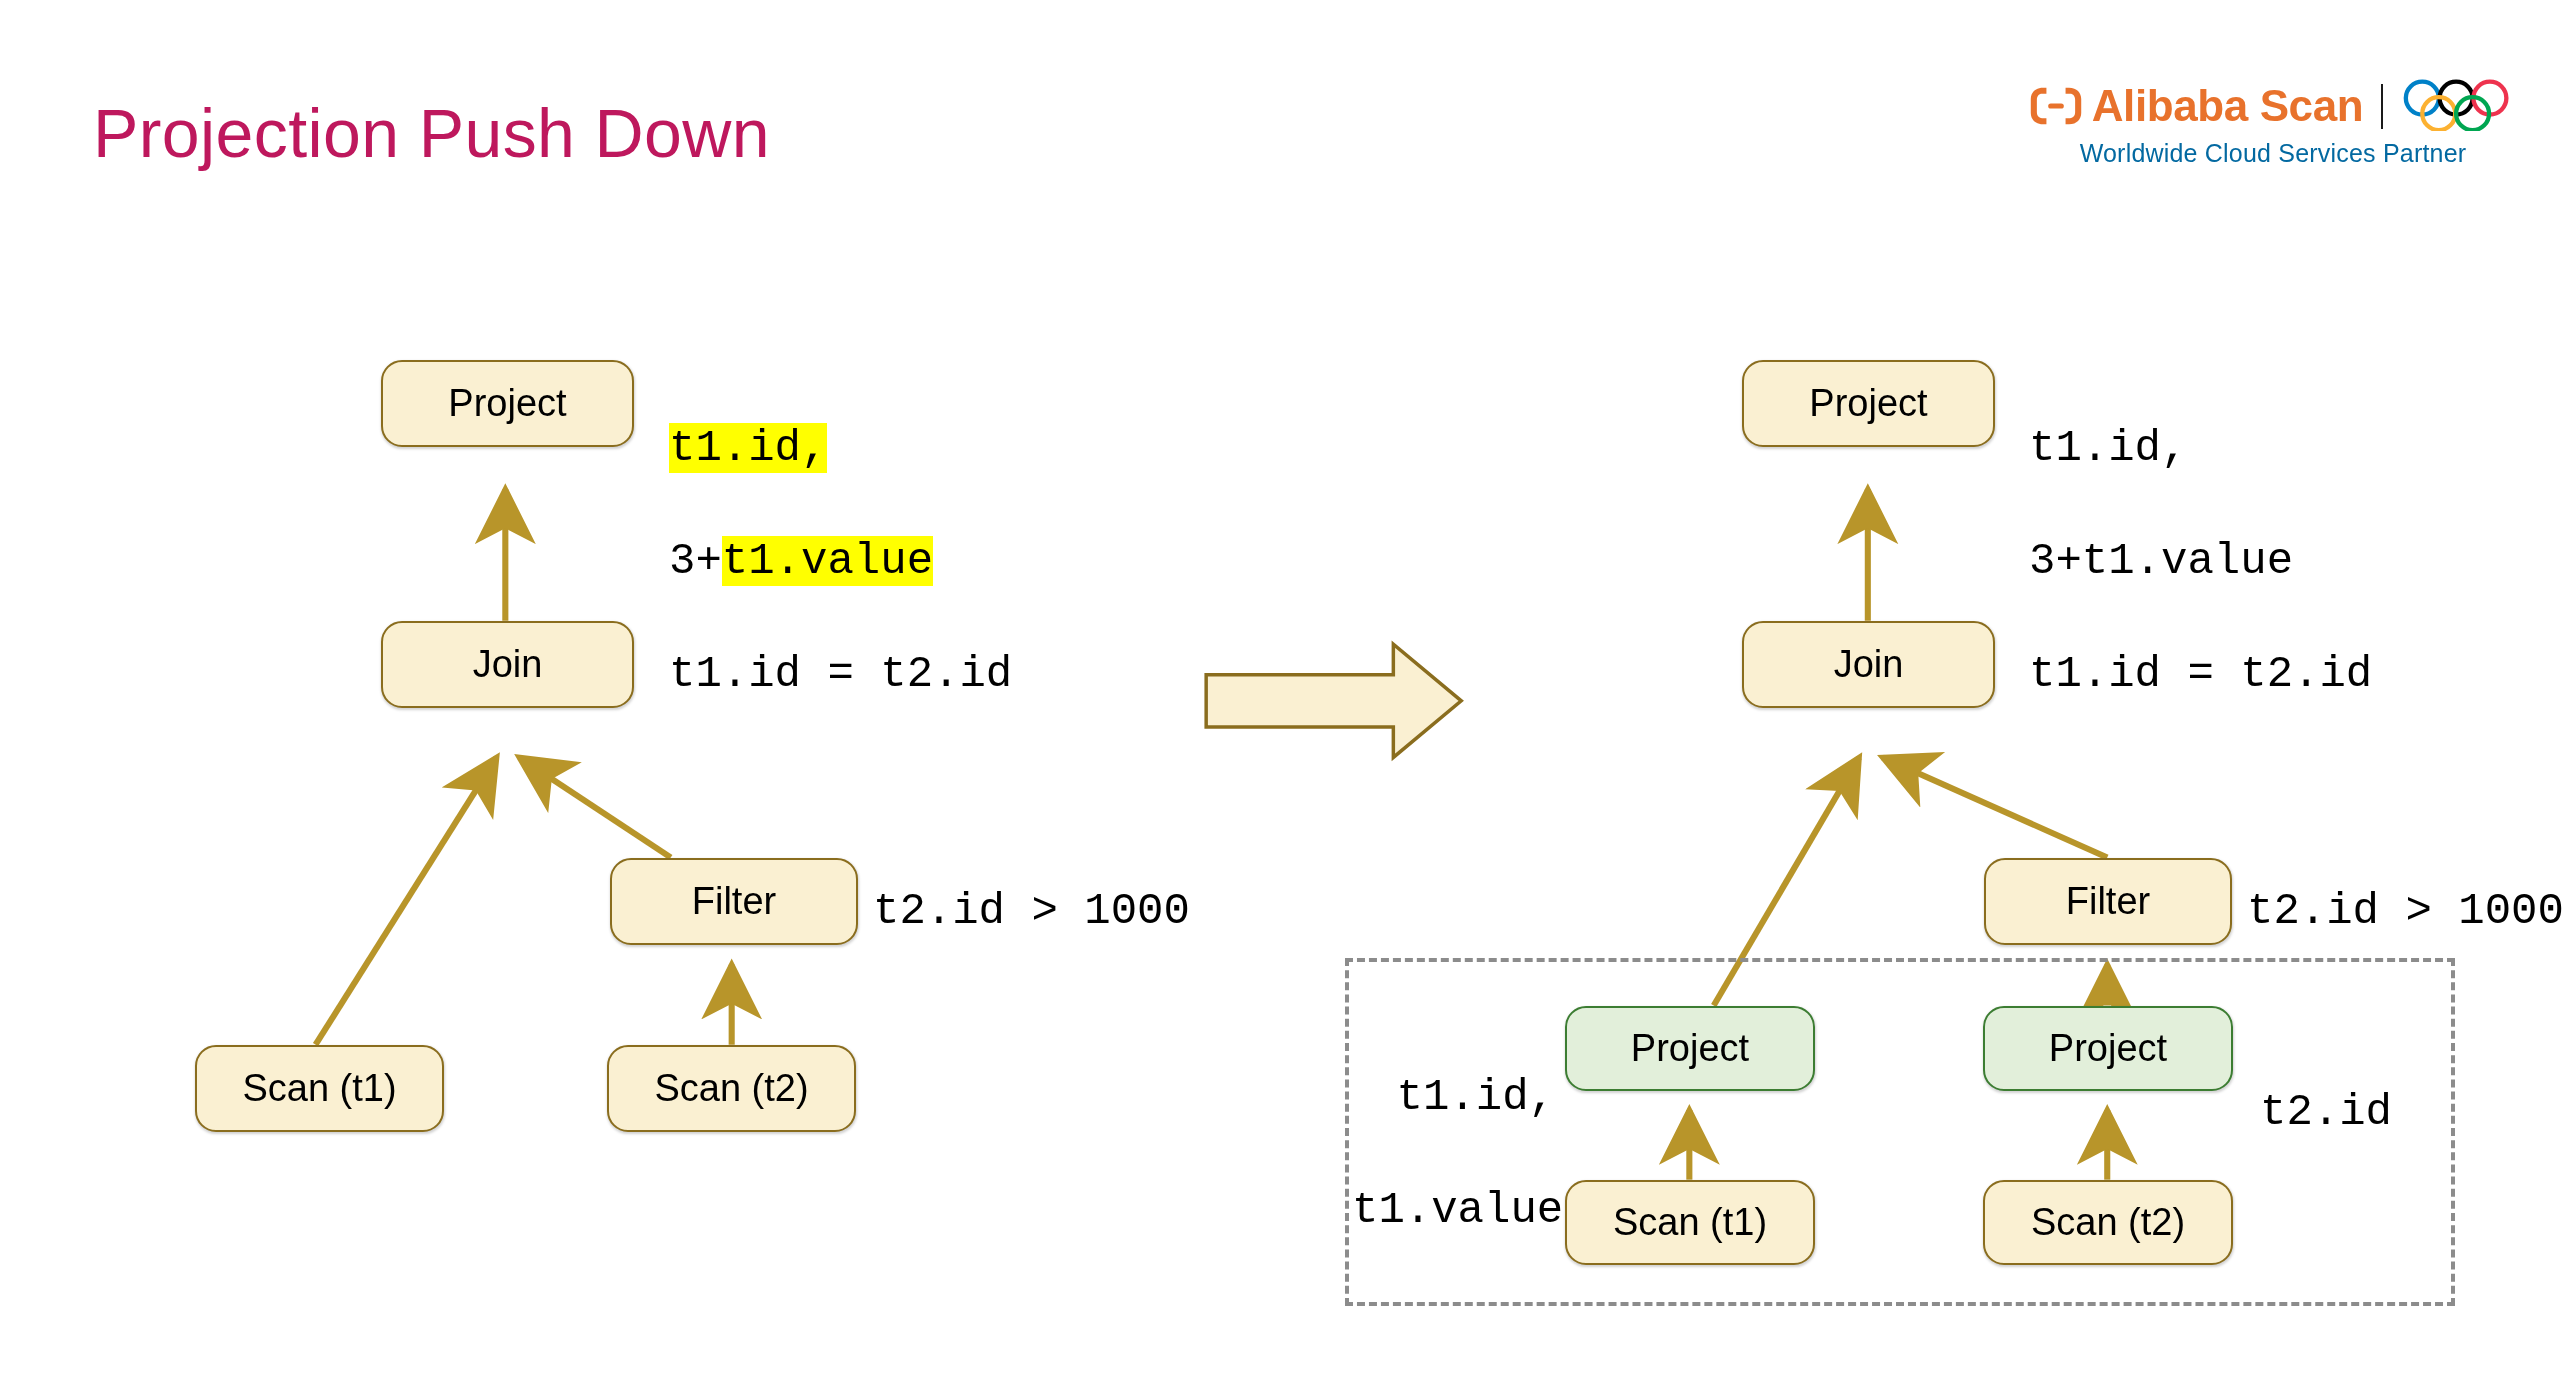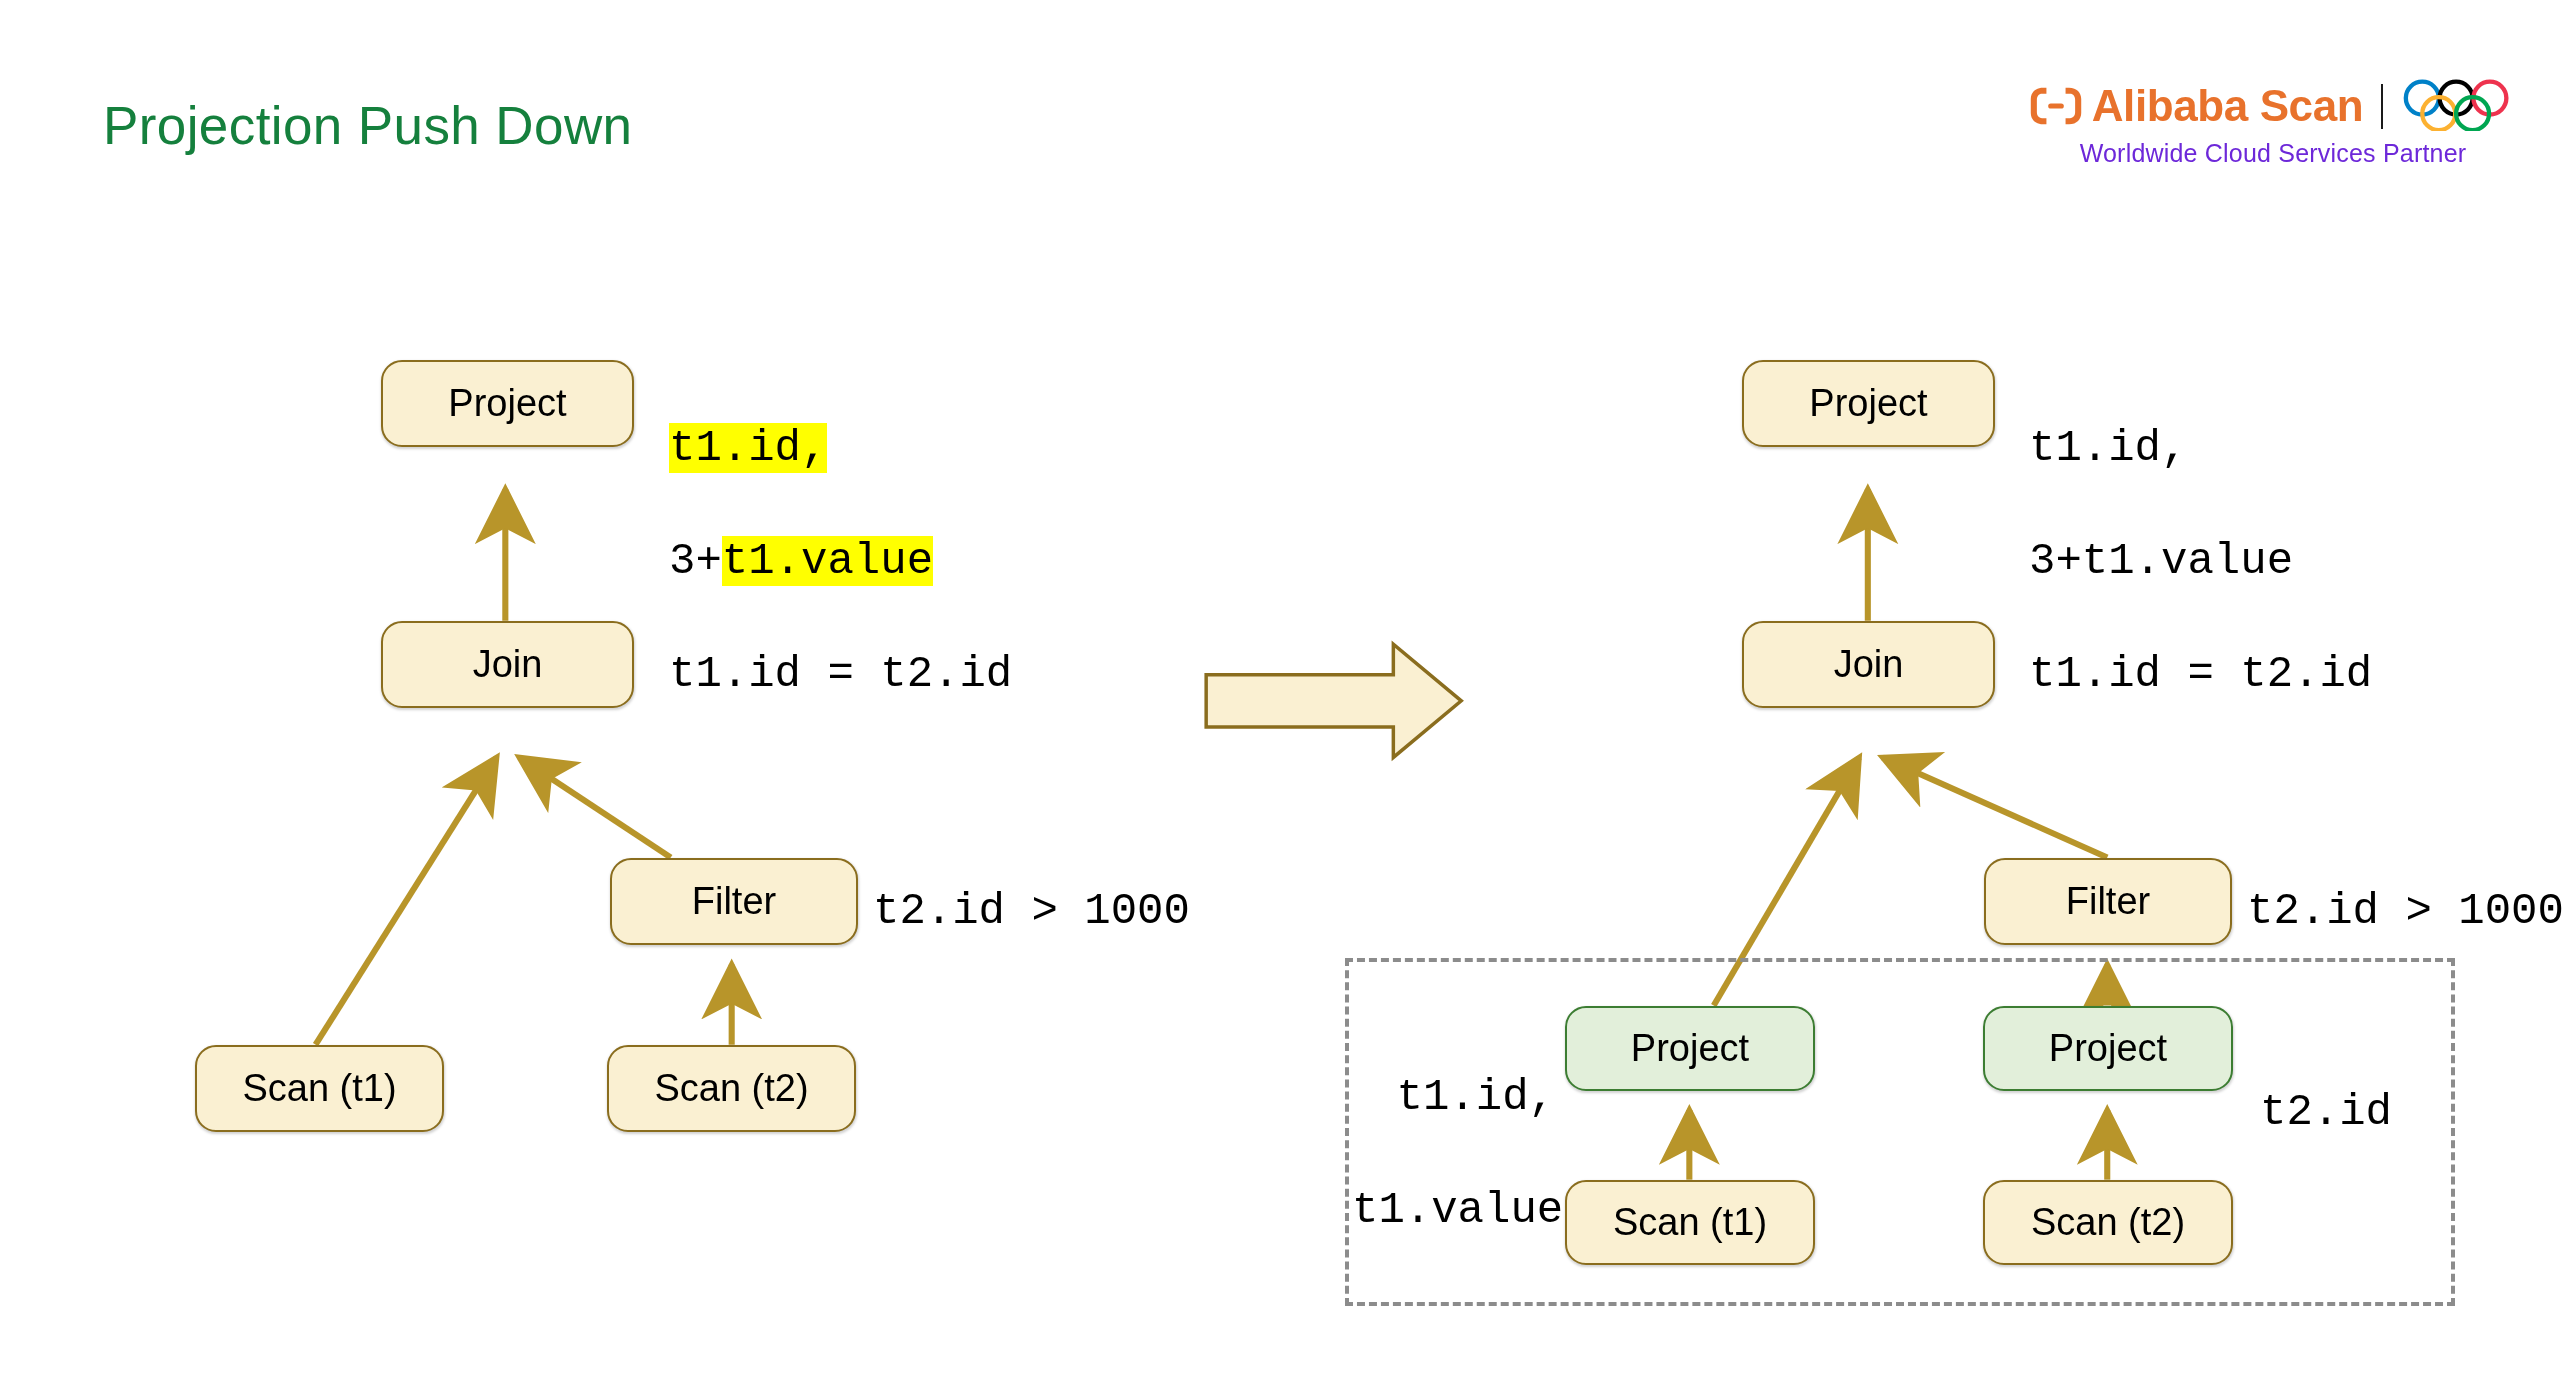--- a/index.html
+++ b/index.html
@@ -11,25 +11,25 @@
     width: 2576px;
     height: 1386px;
     position: relative;
     font-family: "Liberation Sans", sans-serif;
     overflow: hidden;
   }
 
   
   #page-title {
     position: absolute;
-    left: 103px;
+    left: 93px;
     top: 98px;
-    font-size: 53px;
+    font-size: 68px;
     font-weight: 400;
-    color: #15803d;
+    color: #be185d;
     letter-spacing: 0.4px;
     white-space: nowrap;
     line-height: 1.05;
   }
 
   
   #brand-logo {
     position: absolute;
     left: 2029px;
     top: 78px;
@@ -63,21 +63,21 @@
     background: #1a1a1a;
     margin: 0 17.4px;
     flex: 0 0 auto;
   }
   #brand-logo .rings {
     flex: 0 0 auto;
   }
   #brand-logo .partner-line {
     margin-top: 5.2px;
     font-size: 25px;
-    color: #6d28d9;
+    color: #0369a1;
     letter-spacing: 0.2px;
     text-align: center;
     white-space: nowrap;
     width: 100%;
   }
 
   
   #diagram-layer {
     position: absolute;
     left: 0; top: 0;

